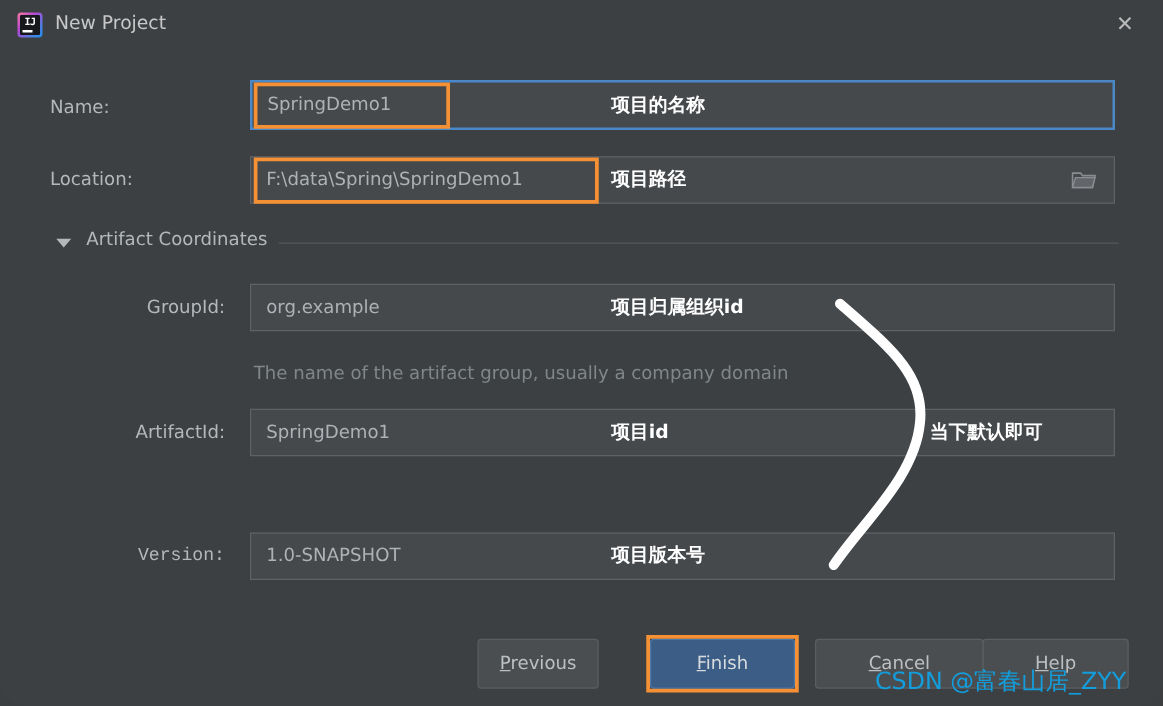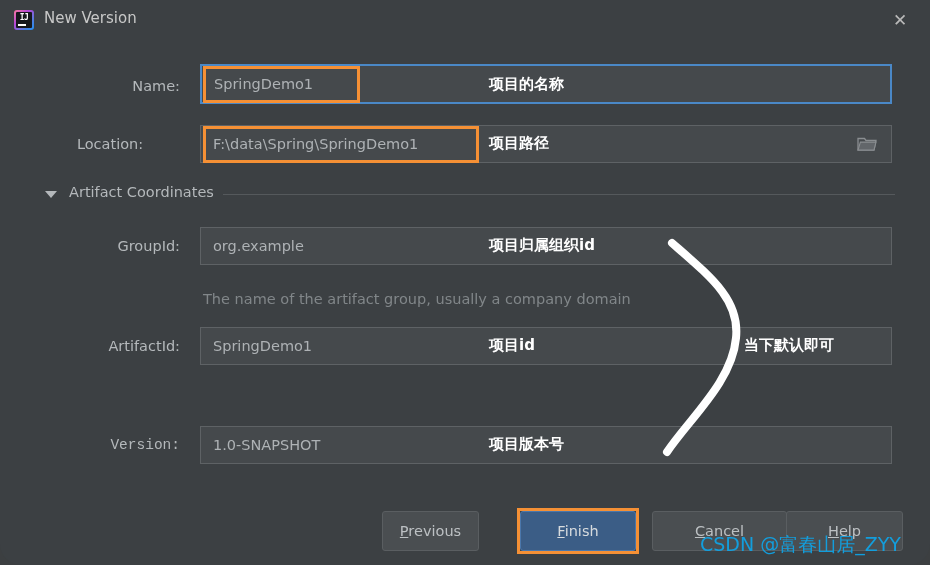--- a/index.html
+++ b/index.html
@@ -153,33 +153,33 @@
 </style>
 </head>
 <body>
 
 <div id="dialog">
 
   <div id="titlebar">
     <div id="app-icon">
       <div class="inner">IJ<span class="bar"></span></div>
     </div>
-    <div id="window-title">New Version</div>
+    <div id="window-title">New Project</div>
     <div id="close-btn">✕</div>
   </div>
 
-  <div class="label" style="left:40px; top:78px; width:140px; text-align:right;">Name:</div>
+  <div class="label" style="left:40px; top:78px; width:140px; text-align:left;">Name:</div>
 
   <div class="field" id="name-field">
     <div class="val">SpringDemo1</div>
   </div>
   <div class="hl" style="left:203px; top:66px; width:157px; height:37px;"></div>
   <div class="cn" style="left:489px; top:75px;">项目的名称</div>
 
-  <div class="label" style="left:40px; top:136px; width:140px; text-align:center;">Location:</div>
+  <div class="label" style="left:40px; top:136px; width:140px; text-align:left;">Location:</div>
 
   <div class="field" id="loc-field">
     <div class="val">F:\data\Spring\SpringDemo1</div>
     <svg id="folder-icon" viewBox="0 0 20 15">
       <path d="M1 2 L7.5 2 L9 4 L19 4 L17 13.5 L1 13.5 Z" fill="none" stroke="#8a8e91" stroke-width="1.3"></path>
       <path d="M3.4 5.6 L19 5.6 L17 13.5 L1 13.5 Z" fill="#62666a" stroke="#8a8e91" stroke-width="1.1"></path>
     </svg>
   </div>
   <div class="hl" style="left:203px; top:126px; width:276px; height:37px;"></div>
   <div class="cn" style="left:489px; top:134px;">项目路径</div>

